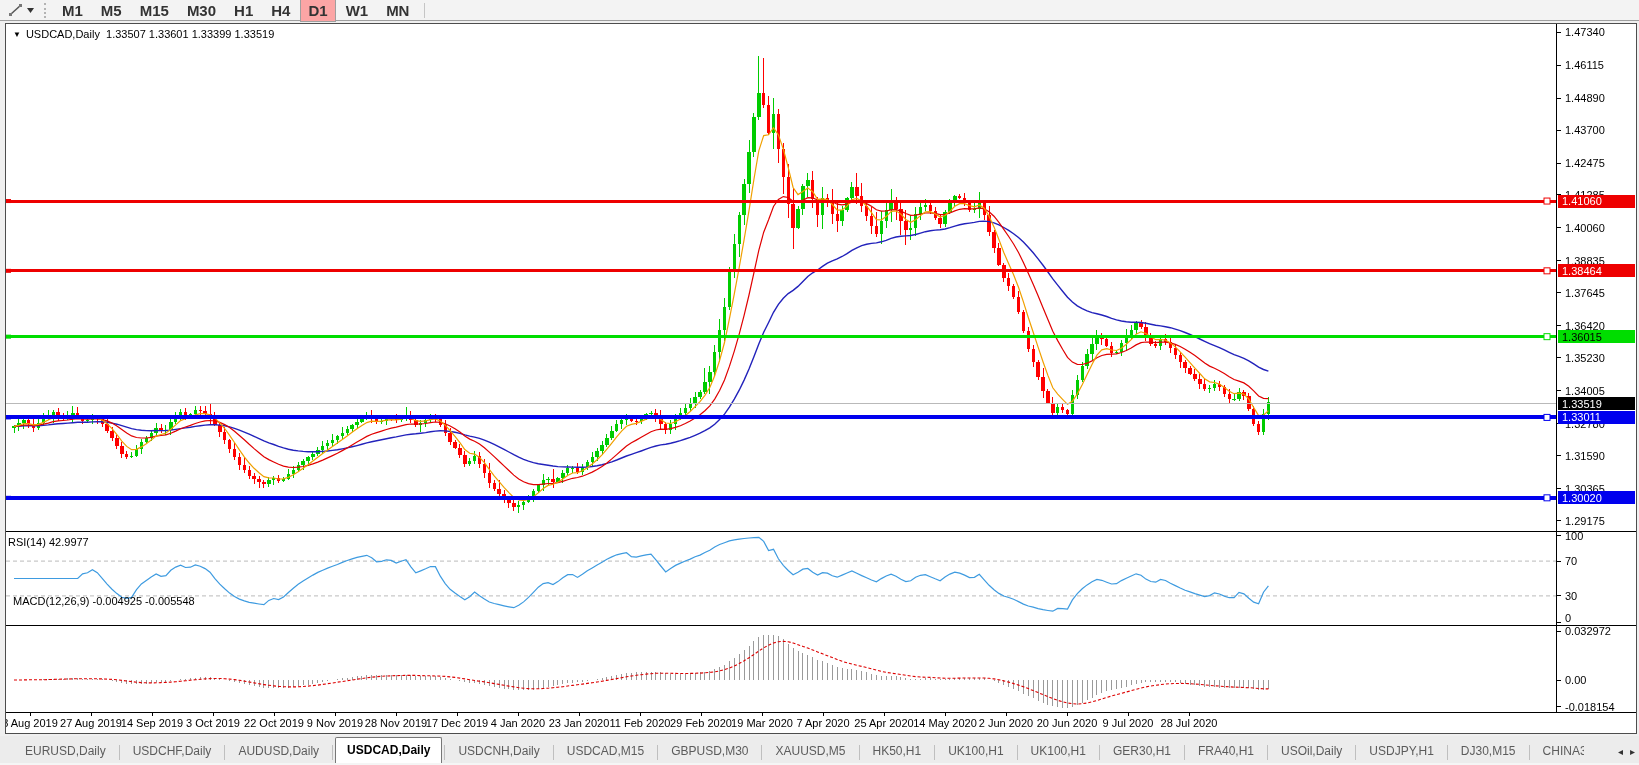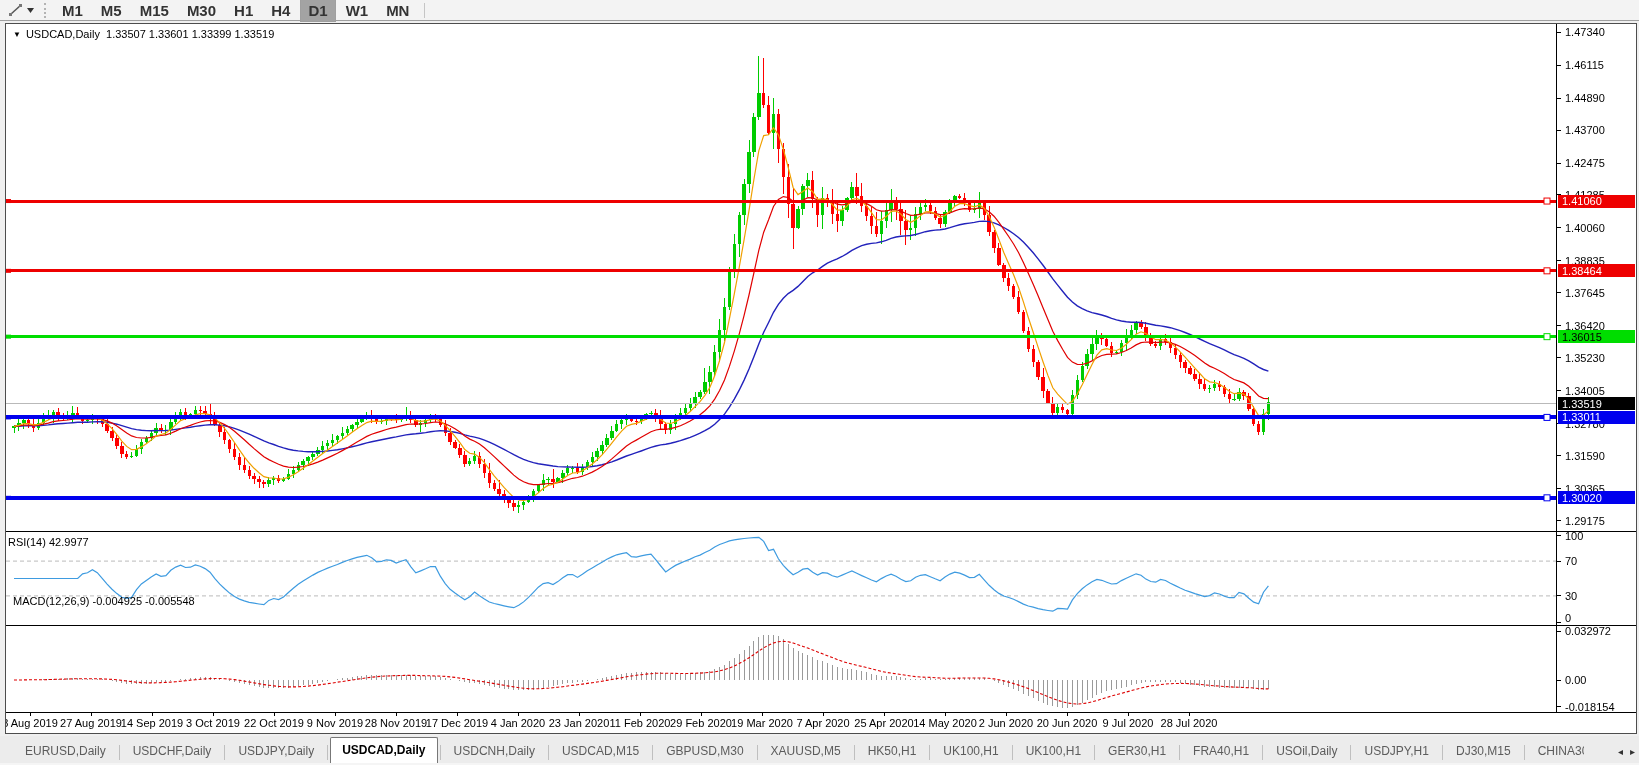--- a/index.html
+++ b/index.html
@@ -2,21 +2,21 @@
 <html><head>
 <meta charset="utf-8">
 <style>
 *{box-sizing:border-box}
 html,body{margin:0;padding:0}
 body{width:1639px;height:765px;position:relative;background:#f0f0f0;font-family:"Liberation Sans",sans-serif;overflow:hidden}
 .toolbar{position:absolute;left:0;top:0;width:1639px;height:21px;background:#f3f3f3;border-bottom:1px solid #9f9f9f;display:flex;align-items:center;padding-left:4px}
 .toolicon{display:flex;align-items:center;gap:3px;padding:1px 4px;margin-right:3px}
 .grip{height:15px;border-left:2px dotted #b3b3b3;margin:0 7px 0 3px}
 .tfbtn{font-size:15px;font-weight:bold;color:#333;padding:2px 7px;margin:0 1px;border:1px solid transparent}
-.tfbtn.active{background:#a3a3a3;border-color:#9f9f9f}
+.tfbtn.active{background:#fca5a5;border-color:#9f9f9f}
 .vsep{height:15px;border-left:1px solid #c5c5c5;margin:0 6px}
 .chart-window{position:absolute;left:5px;top:23px;width:1632px;height:711px;background:#fff;border:1px solid #4d4d4d}
 .chart-window svg{position:absolute;left:0;top:0}
 .overlay{position:absolute;font-size:11px;color:#000;white-space:pre}
 .title-row{left:7px;top:4px;font-weight:normal}
 .caret{display:inline-block;font-size:8px;vertical-align:1px;margin-right:5px}
 .tabbar{position:absolute;left:0;top:736px;width:1639px;height:27px;background:#ececec;display:flex;align-items:flex-end;padding-left:14px}
 .tabwrap{display:flex;align-items:flex-end;overflow:hidden;max-width:1570px}
 .tab{font-size:12px;color:#5c5c5c;padding:0 11px;height:22px;line-height:21px;white-space:nowrap}
 .tab.active{background:#fff;color:#000;font-weight:bold;border:1px solid #777;border-bottom:none;height:26px;line-height:24px;border-radius:2px 2px 0 0}
@@ -980,21 +980,21 @@
   <div class="overlay" style="left:2px;top:512px"><span>RSI(14)</span><span> </span><span>42.9977</span></div>
   <div class="overlay" style="left:7px;top:571px"><span>MACD(12,26,9)</span><span> </span><span>-0.004925</span><span> </span><span>-0.005548</span></div>
 </div>
 
 <div class="tabbar">
   <div class="tabwrap">
       <div class="tab">EURUSD,Daily</div>
       <div class="tabsep"></div>
       <div class="tab">USDCHF,Daily</div>
       <div class="tabsep"></div>
-      <div class="tab">USDJPY,Daily</div>
+      <div class="tab">AUDUSD,Daily</div>
       <div class="tabsep"></div>
       <div class="tab active">USDCAD,Daily</div>
       <div class="tabsep"></div>
       <div class="tab">USDCNH,Daily</div>
       <div class="tabsep"></div>
       <div class="tab">USDCAD,M15</div>
       <div class="tabsep"></div>
       <div class="tab">GBPUSD,M30</div>
       <div class="tabsep"></div>
       <div class="tab">XAUUSD,M5</div>

